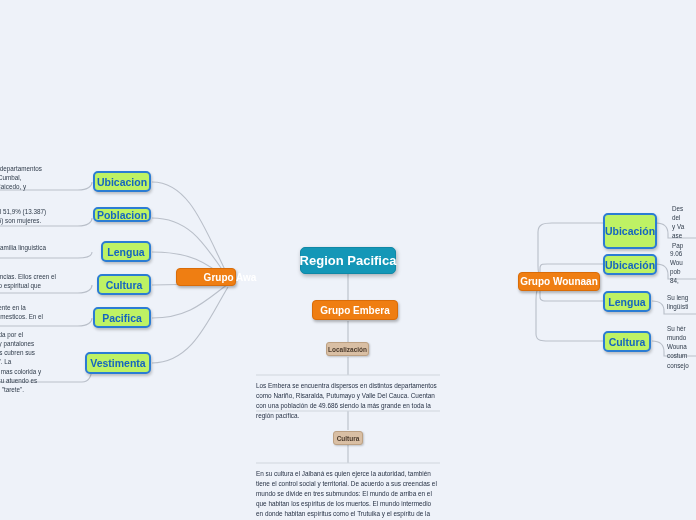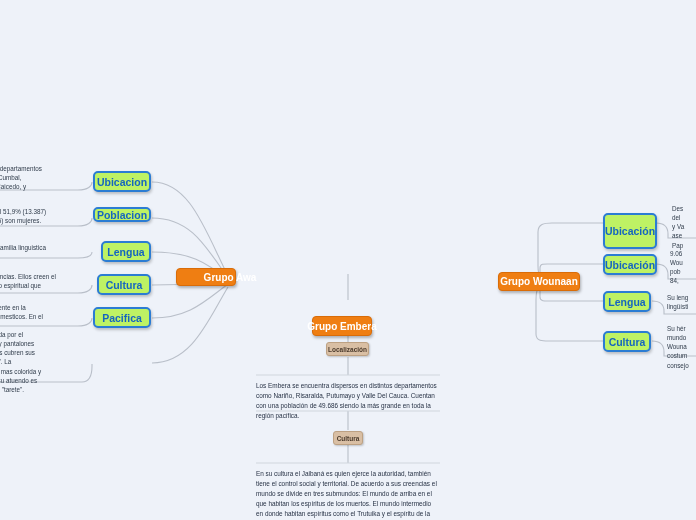--- a/index.html
+++ b/index.html
@@ -151,20 +151,23 @@
     <span>Poblacion</span>
   </div>
   <div class="node n-blue" style="left:101px; top:241px; width:50px; height:21px;">
     <span>Lengua</span>
   </div>
   <div class="node n-blue" style="left:97px; top:274px; width:54px; height:21px;">
     <span>Cultura</span>
   </div>
   <div class="node n-blue" style="left:93px; top:307px; width:58px; height:21px;">
     <span>Pacifica</span>
+  </div>
+  <div class="node n-blue" style="left:85px; top:352px; width:66px; height:22px;">
+    <span>Vestimenta</span>
   </div>
 
   <div class="note" style="left:-24px; top:164px; width:110px; white-space:pre-line;">e en los departamentos
 pios de Cumbal,
 Puerto Caicedo, y</div>
   <div class="note" style="left:-18px; top:207px; width:110px; white-space:pre-line;">nas. El 51,9% (13.387)
 12.426) son mujeres.</div>
   <div class="note" style="left:-22px; top:243px; width:115px; white-space:pre-line;">ce a la familia linguistica</div>
   <div class="note" style="left:-24px; top:272px; width:115px; white-space:pre-line;">sus creencias. Ellos creen el
 el mundo espiritual que</div>
@@ -172,38 +175,41 @@
 ales domesticos. En el
 cipal.</div>
   <div class="note" style="left:-20px; top:330px; width:110px; white-space:pre-line;">uenciada por el
 mples y pantalones
 mujeres cubren sus
 ayetas". La
 mucho mas colorida y
 , todo su atuendo es
 u estilo "tarete".</div>
 
-
-  <div class="node n-orange" style="left:312px; top:316px; width:60px; height:20px;">
+  <div class="node n-teal" style="left:300px; top:247px; width:96px; height:27px;">
+    <span>Region Pacifica</span>
+  </div>
+
+  <div class="node n-orange" style="left:312px; top:300px; width:86px; height:20px;">
     <span>Grupo Embera</span>
   </div>
 
   <div class="node n-tan" style="left:326px; top:342px; width:43px; height:14px;">
     <span>Localización</span>
   </div>
 
   <div class="note-body" style="left:256px; top:381px; width:182px;">Los Embera se encuentra dispersos en distintos departamentos como Nariño, Risaralda, Putumayo y Valle Del Cauca. Cuentan con una población de 49.686 siendo la más grande en toda la región pacífica.</div>
 
   <div class="node n-tan" style="left:333px; top:431px; width:30px; height:14px;">
     <span>Cultura</span>
   </div>
 
   <div class="note-body" style="left:256px; top:469px; width:182px;">En su cultura el Jaibaná es quien ejerce la autoridad, también tiene el control social y territorial. De acuerdo a sus creencias el mundo se divide en tres submundos: El mundo de arriba en el que habitan los espíritus de los muertos. El mundo intermedio en donde habitan espíritus como el Trutuika y el espíritu de la madre del agua los cuales toman forma de animales o monstruos y el último donde habitamos los seres humanos.</div>
 
-  <div class="node n-orange" style="left:498px; top:272px; width:82px; height:19px;">
+  <div class="node n-orange" style="left:518px; top:272px; width:82px; height:19px;">
     <span>Grupo Wounaan</span>
   </div>
 
   <div class="node n-blue" style="left:603px; top:213px; width:54px; height:36px;">
     <span>Ubicación</span>
   </div>
   <div class="node n-blue" style="left:603px; top:254px; width:54px; height:21px;">
     <span>Ubicación</span>
   </div>
   <div class="node n-blue" style="left:603px; top:291px; width:48px; height:21px;">

